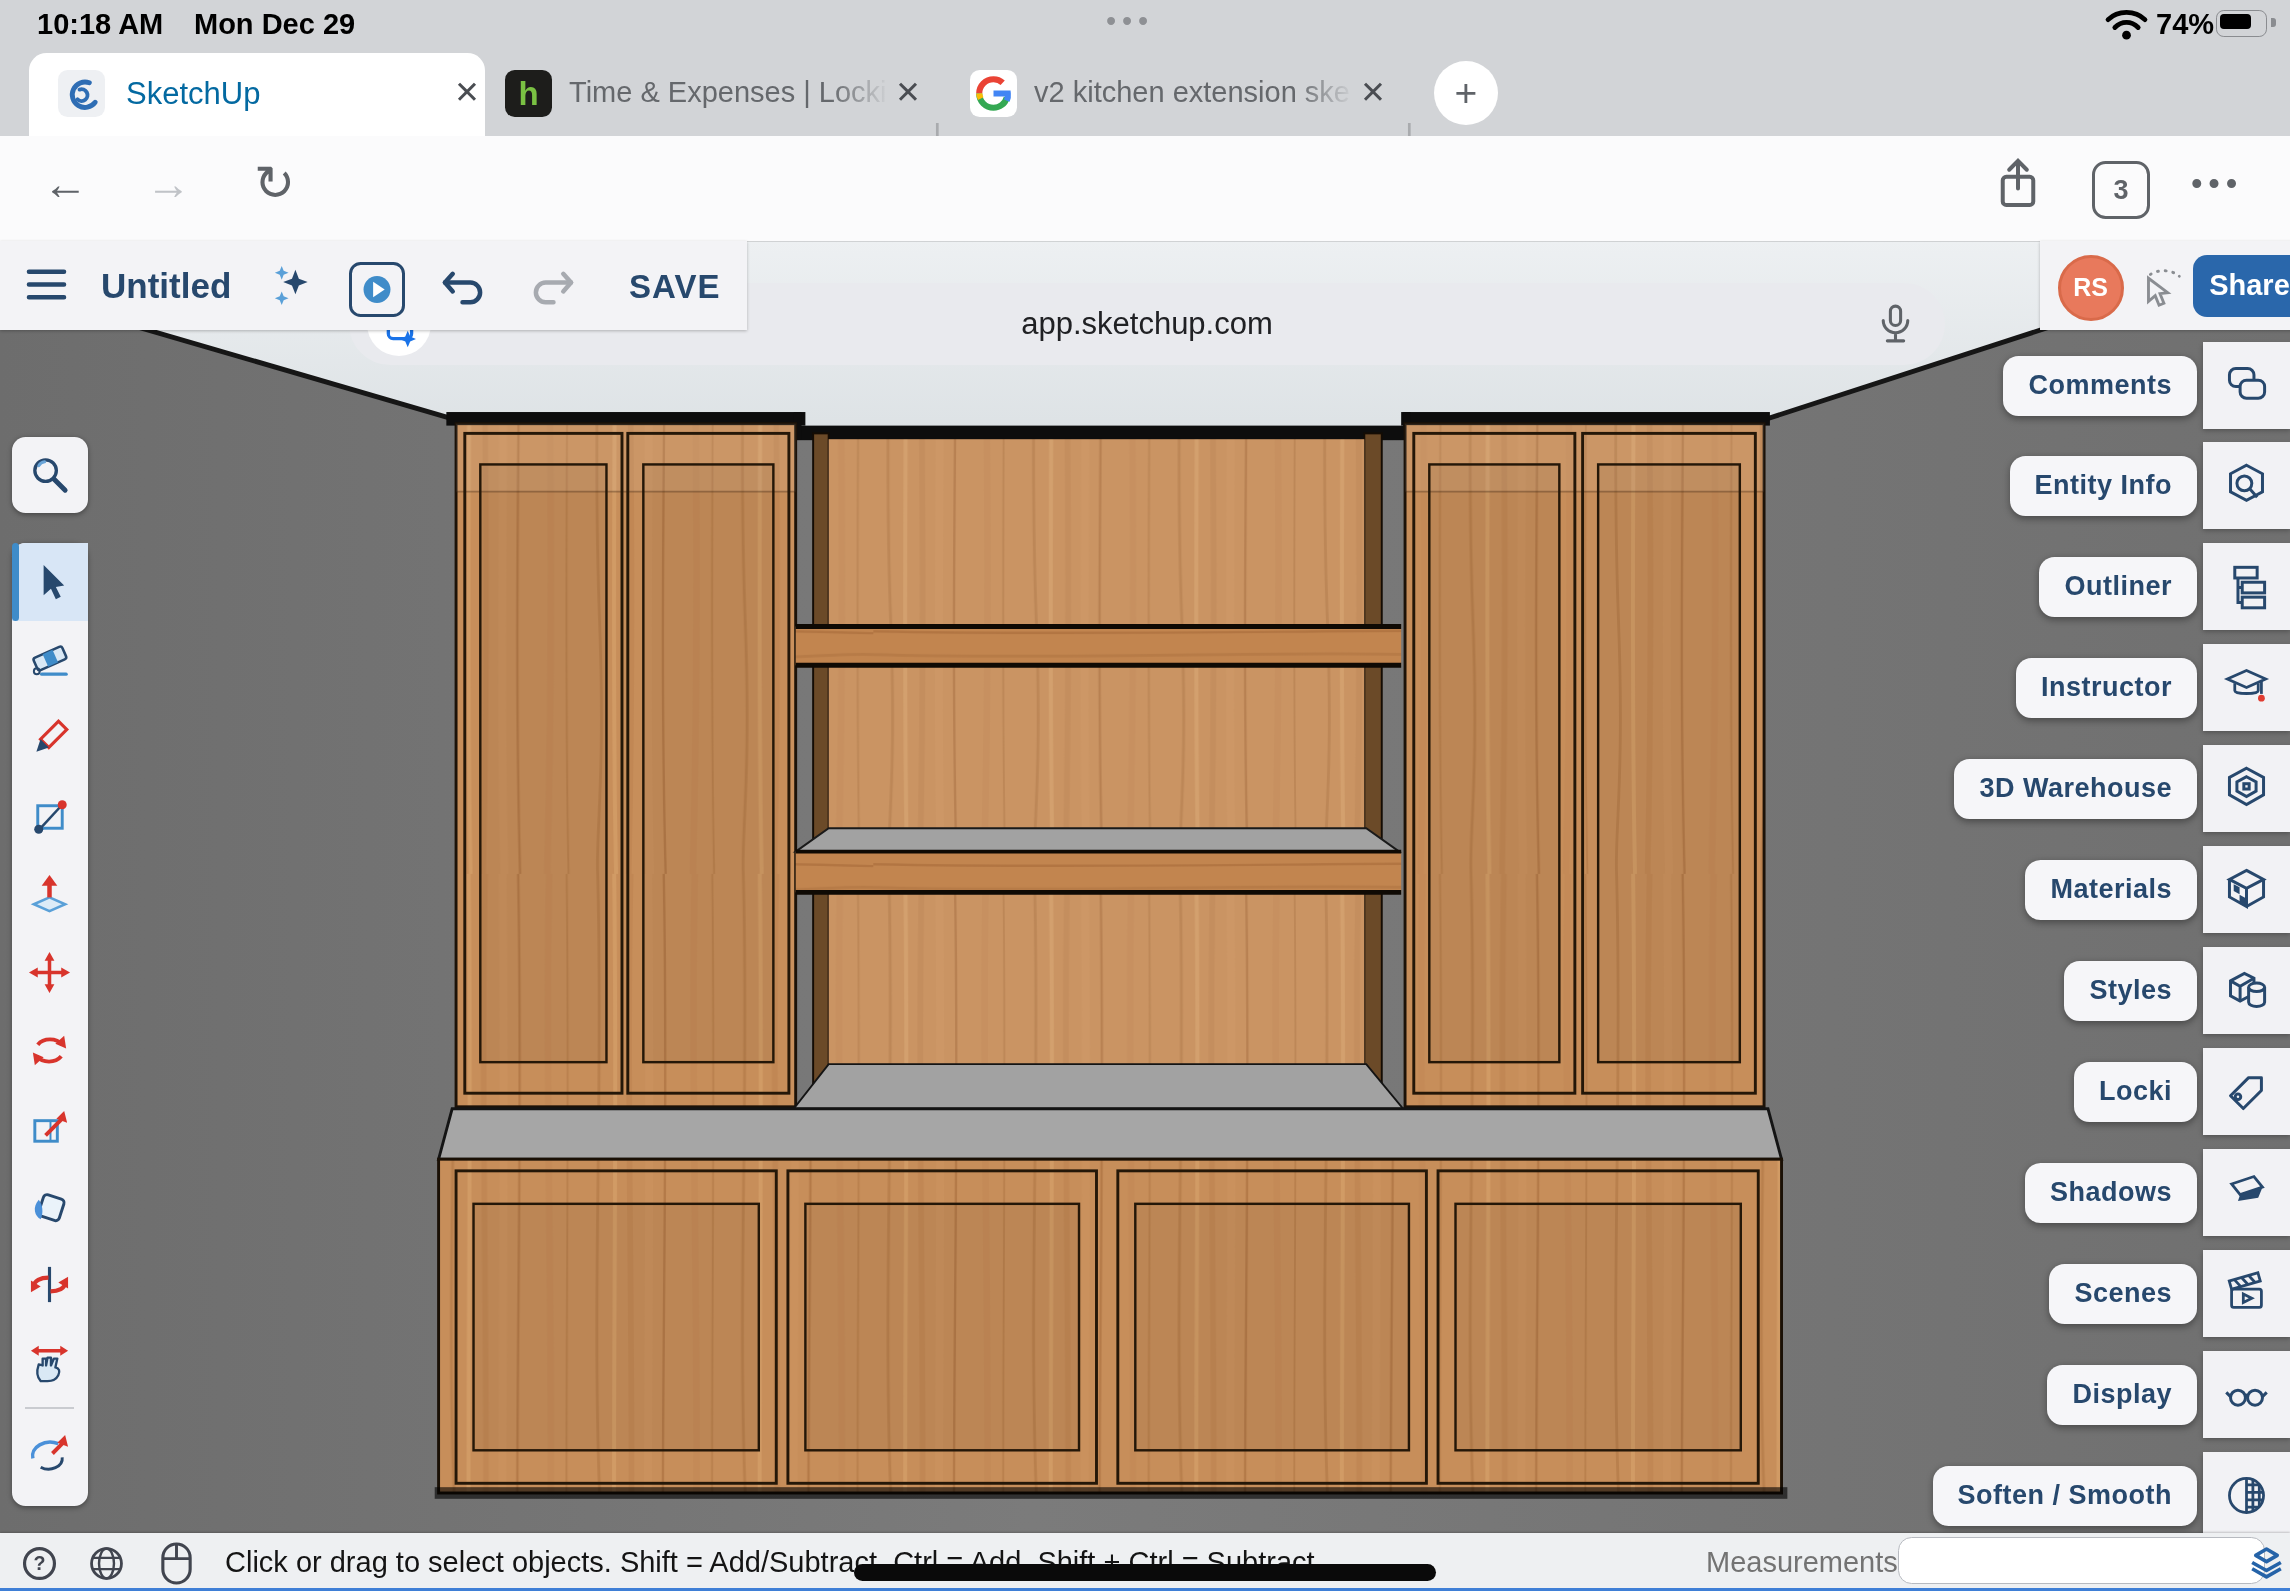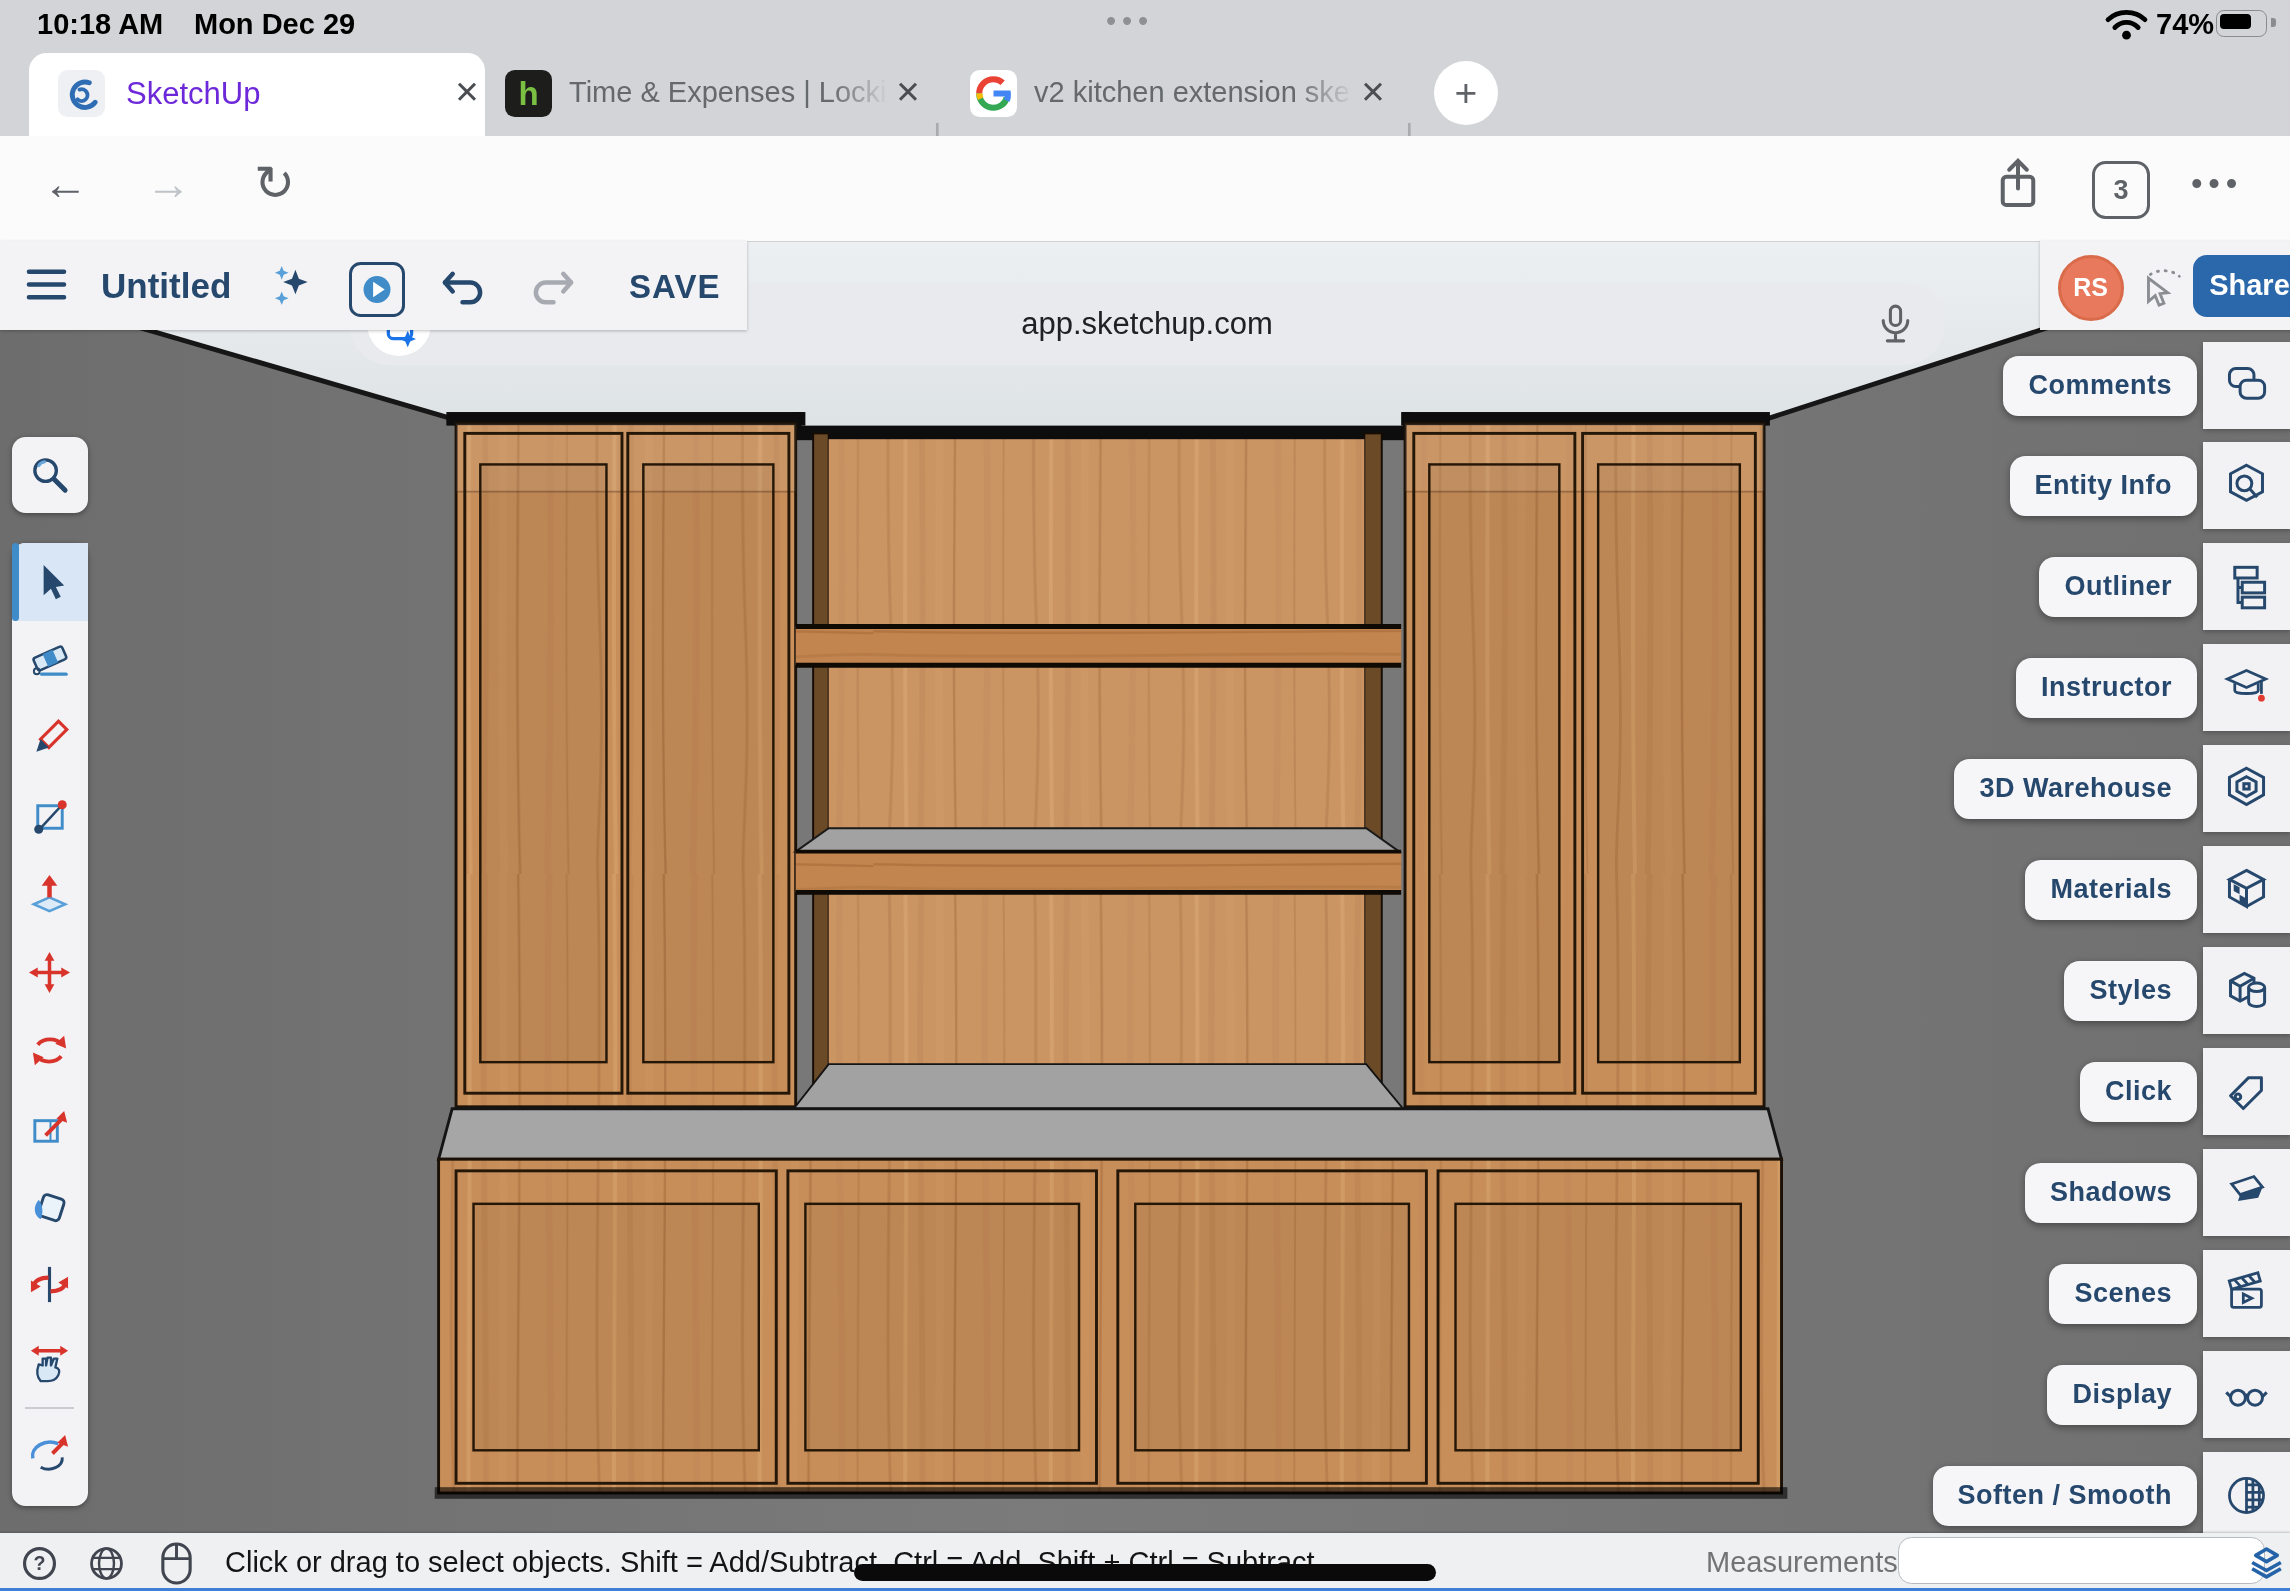--- a/index.html
+++ b/index.html
@@ -170,21 +170,21 @@
   </div>
 
   <div id="tabbar" class="abs">
     <div class="abs" style="left:29px;top:5.8px;width:456px;height:83px;background:#fff;border-radius:17.5px 17.5px 0 0;">
       <span class="abs" style="left:29px;top:17.5px;width:47px;height:47px;background:#eef0f3;border-radius:9.7px;">
         <svg width="47" height="47" viewBox="0 0 48 48">
           <path d="M32 13 a13 13 0 1 0 6 20" stroke="#2e6db4" stroke-width="5" fill="none" stroke-linecap="round"></path>
           <path d="M22 20 a6 6 0 1 1 -2 10" stroke="#2e6db4" stroke-width="4" fill="none" stroke-linecap="round"></path>
         </svg>
       </span>
-      <span class="abs" style="left:97px;top:23px;font-size:31px;color:#6d28d9;font-weight:400;">SketchUp</span>
+      <span class="abs" style="left:97px;top:23px;font-size:31px;color:#0369a1;font-weight:400;">SketchUp</span>
       <span class="abs tab-x" style="left:425px;top:21.3px;">✕</span>
     </div>
 
     <div class="abs" style="left:505px;top:5.8px;width:427px;height:83px;">
       <span class="abs flex" style="left:0;top:17.5px;width:47px;height:47px;background:#1d1d1b;border-radius:9.7px;justify-content:center;color:#7ac143;font-size:33px;font-weight:700;">h</span>
       <span class="abs tab-title" style="left:64px;top:23px;width:320px;">Time &amp; Expenses | Locki</span>
       <span class="fade" style="left:326px;width:58px;top:23px;height:39px;"></span>
       <span class="abs tab-x" style="left:390px;top:21.3px;">✕</span>
     </div>
     <span class="abs seg" style="left:933px;top:70px;">|</span>
@@ -461,21 +461,21 @@
           <path d="M23 5 L39 13.5 L23 22 L7 13.5 Z"></path>
           <path d="M7 13.5 V30 L23 39 V22"></path>
           <path d="M39 13.5 V30 L23 39"></path>
           <path d="M11 18 l5.5 3 v6.5 l-5.5 -3 z" fill="#27486d" stroke="none"></path>
           <path d="M16.5 28 l5.5 3 v6.5 l-5.5 -3 z" fill="#27486d" stroke="none"></path>
         </svg>
       </span>
     </div>
 
     <div class="prow" style="top:1048px;pointer-events:auto;">
-      <span class="pill">Click</span>
+      <span class="pill">Locki</span>
       <span class="tile">
         <svg width="49" height="49" viewBox="0 0 46 46" fill="none" stroke="#27486d" stroke-width="2.8" stroke-linejoin="round">
           <path d="M8 27 L25 10 H37 V22 L20 39 Z"></path>
           <circle cx="15" cy="28" r="2.6"></circle>
         </svg>
       </span>
     </div>
 
     <div class="prow" style="top:1149px;pointer-events:auto;">
       <span class="pill">Shadows</span>

